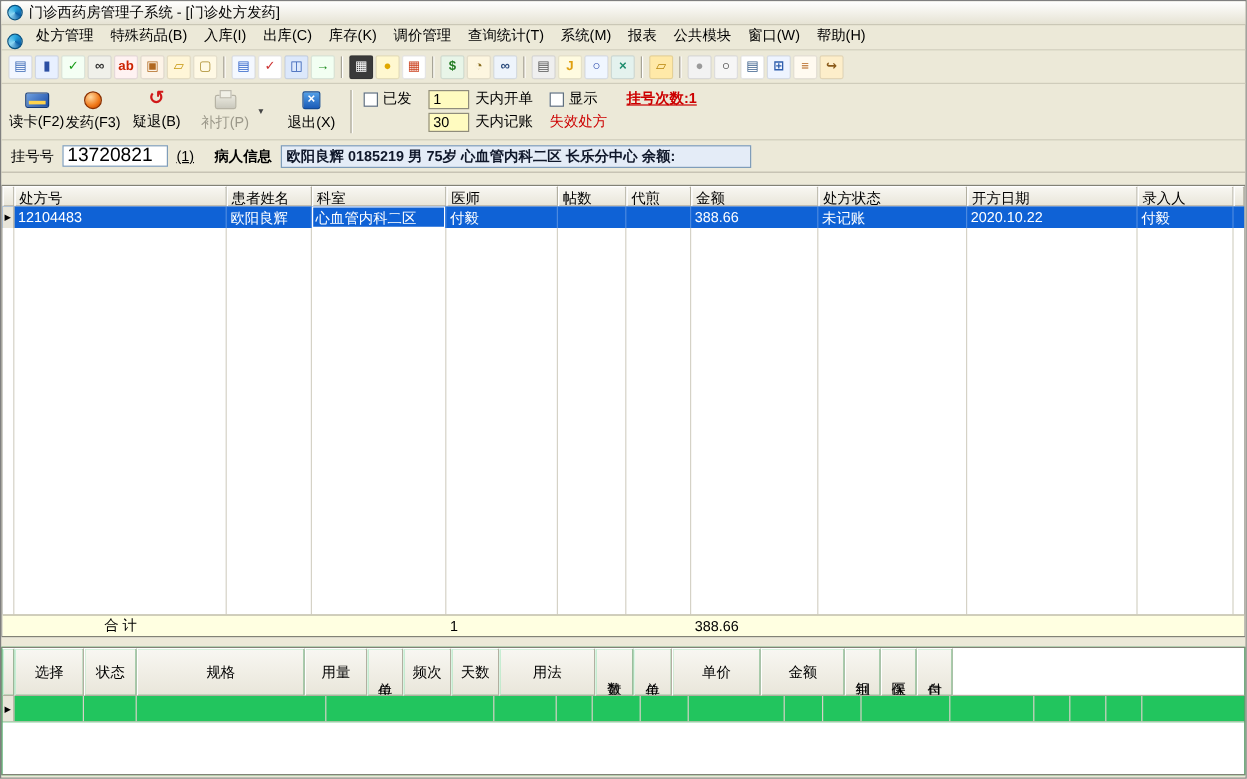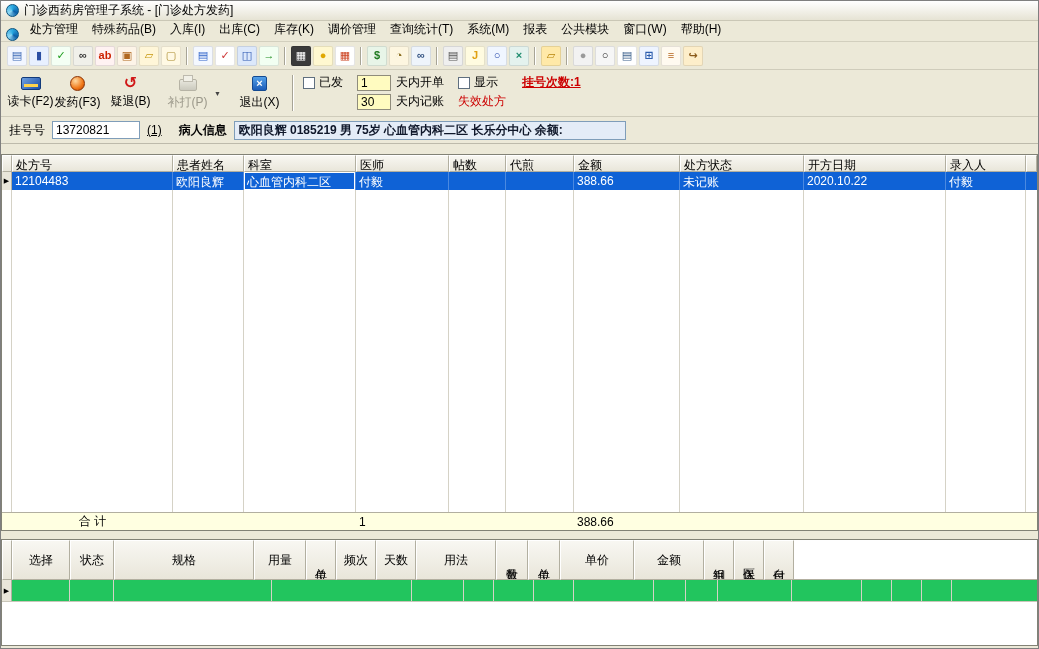--- a/index.html
+++ b/index.html
@@ -61,39 +61,39 @@
   .yellow-field { width:34px; height:16px; background:#fffbc0; border:1px solid #8f8c7c;
                   padding:0 3px; font-size:12px; font-family:inherit; }
   .field-line { display:flex; align-items:center; gap:5px; height:17px; }
   .red-text { color:#cc0000; }
   .visit-count { color:#cc0000; font-weight:bold; text-decoration:underline; white-space:nowrap; }
 
   
   .patientbar { height:27px; flex:none; display:flex; align-items:center; padding:0 8px; gap:7px;
                 border-bottom:1px solid #bdbaab; }
   .sunken-input { height:18px; width:88px; border:1px solid #7f9db9; background:#fff; padding:0 3px;
-                  font-size:12px; font-family:inherit; }
+                  font-size:16px; font-family:inherit; }
   .reg-count { text-decoration:underline; }
   .bold { font-weight:bold; }
   .info-box { height:19px; width:392px; border:1px solid #7f9db9; background:#e4ecf7; color:#0f172a;
               font-weight:bold; padding:0 4px; display:flex; align-items:center;
               white-space:nowrap; overflow:hidden; }
 
   
   .rx-table { margin-top:10px; height:377px; flex:none; border:1px solid #828276; background:#fff;
               display:flex; flex-direction:column; overflow:hidden; }
   .grid-header { display:flex; flex:none; }
   .hcell { background:linear-gradient(#f8f7f2,#e9e6da); border-right:1px solid #b2afa0;
            border-bottom:1px solid #b2afa0; border-top:1px solid #fff; border-left:1px solid #fff;
            padding:1px 3px; white-space:nowrap; overflow:hidden; }
   .rx-header { height:17px; }
 
-  .w-sel{width:10px;flex:none} .w-c1{width:161px;flex:none} .w-c2{width:71px;flex:none}
+  .w-sel{width:10px;flex:none} .w-c1{width:177px;flex:none} .w-c2{width:71px;flex:none}
   .w-c3{width:112px;flex:none} .w-c4{width:93px;flex:none} .w-c5{width:57px;flex:none}
-  .w-c6{width:68px;flex:none} .w-c7{width:106px;flex:none} .w-c8{width:124px;flex:none}
+  .w-c6{width:54px;flex:none} .w-c7{width:106px;flex:none} .w-c8{width:124px;flex:none}
   .w-c9{width:142px;flex:none} .w-c10{width:80px;flex:none} .w-fill{flex:1;min-width:0}
 
   .rx-row { height:18px; flex:none; display:flex; background:#0f62d6; color:#fff; }
   .rx-row .cell { padding:2px 3px; border-right:1px solid rgba(255,255,255,.25);
                   white-space:nowrap; overflow:hidden; }
   .cell-right { text-align:left; padding-right:5px !important; }
   .sel-cell { width:10px; flex:none; background:#e9e6da; border-right:1px solid #b2afa0;
               color:#000; display:flex; align-items:center; justify-content:center; font-size:7px; padding:0; }
   .focus-cell { box-shadow: inset 0 0 0 1px #ffffff; }
 

